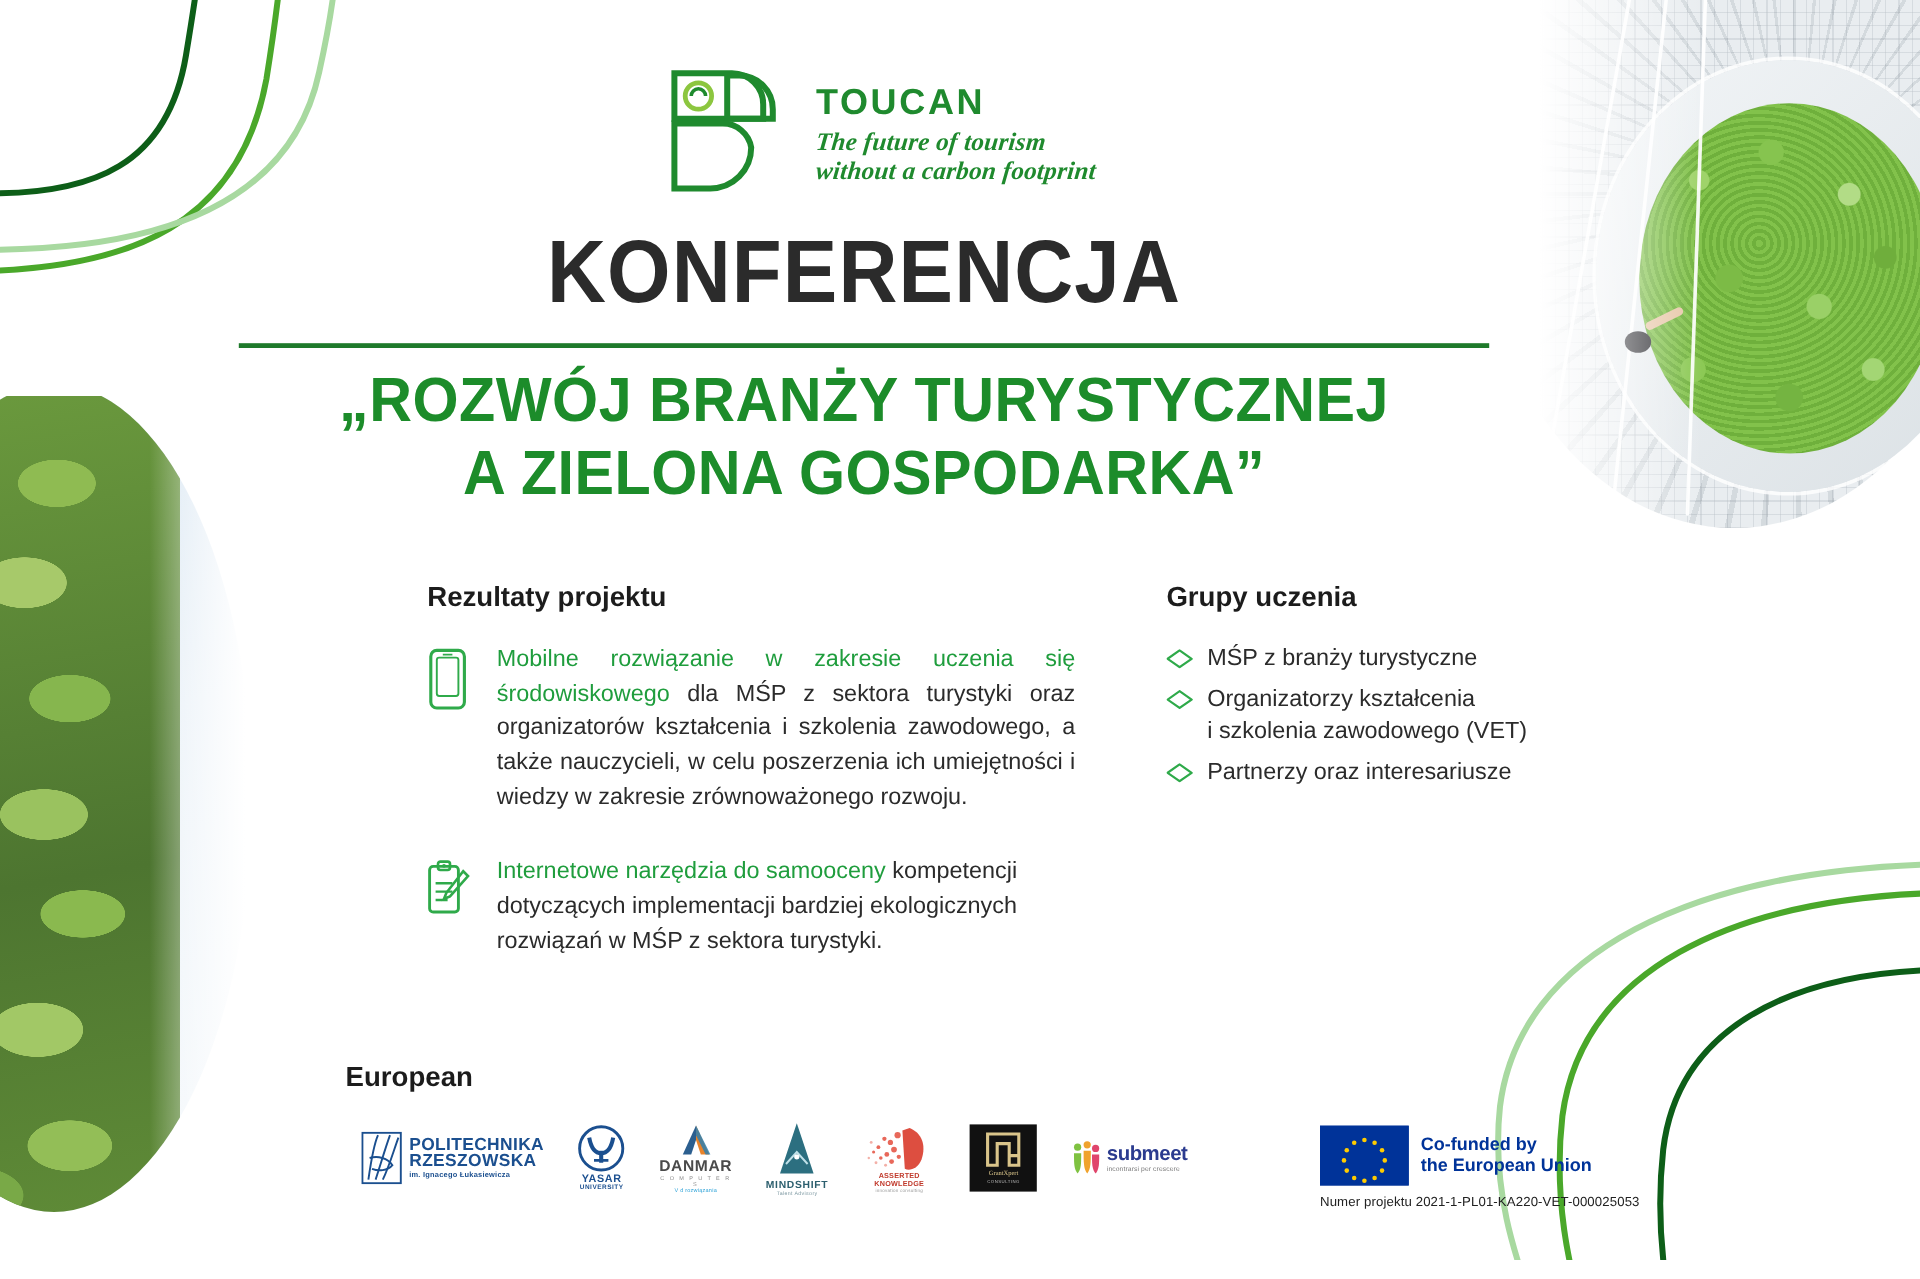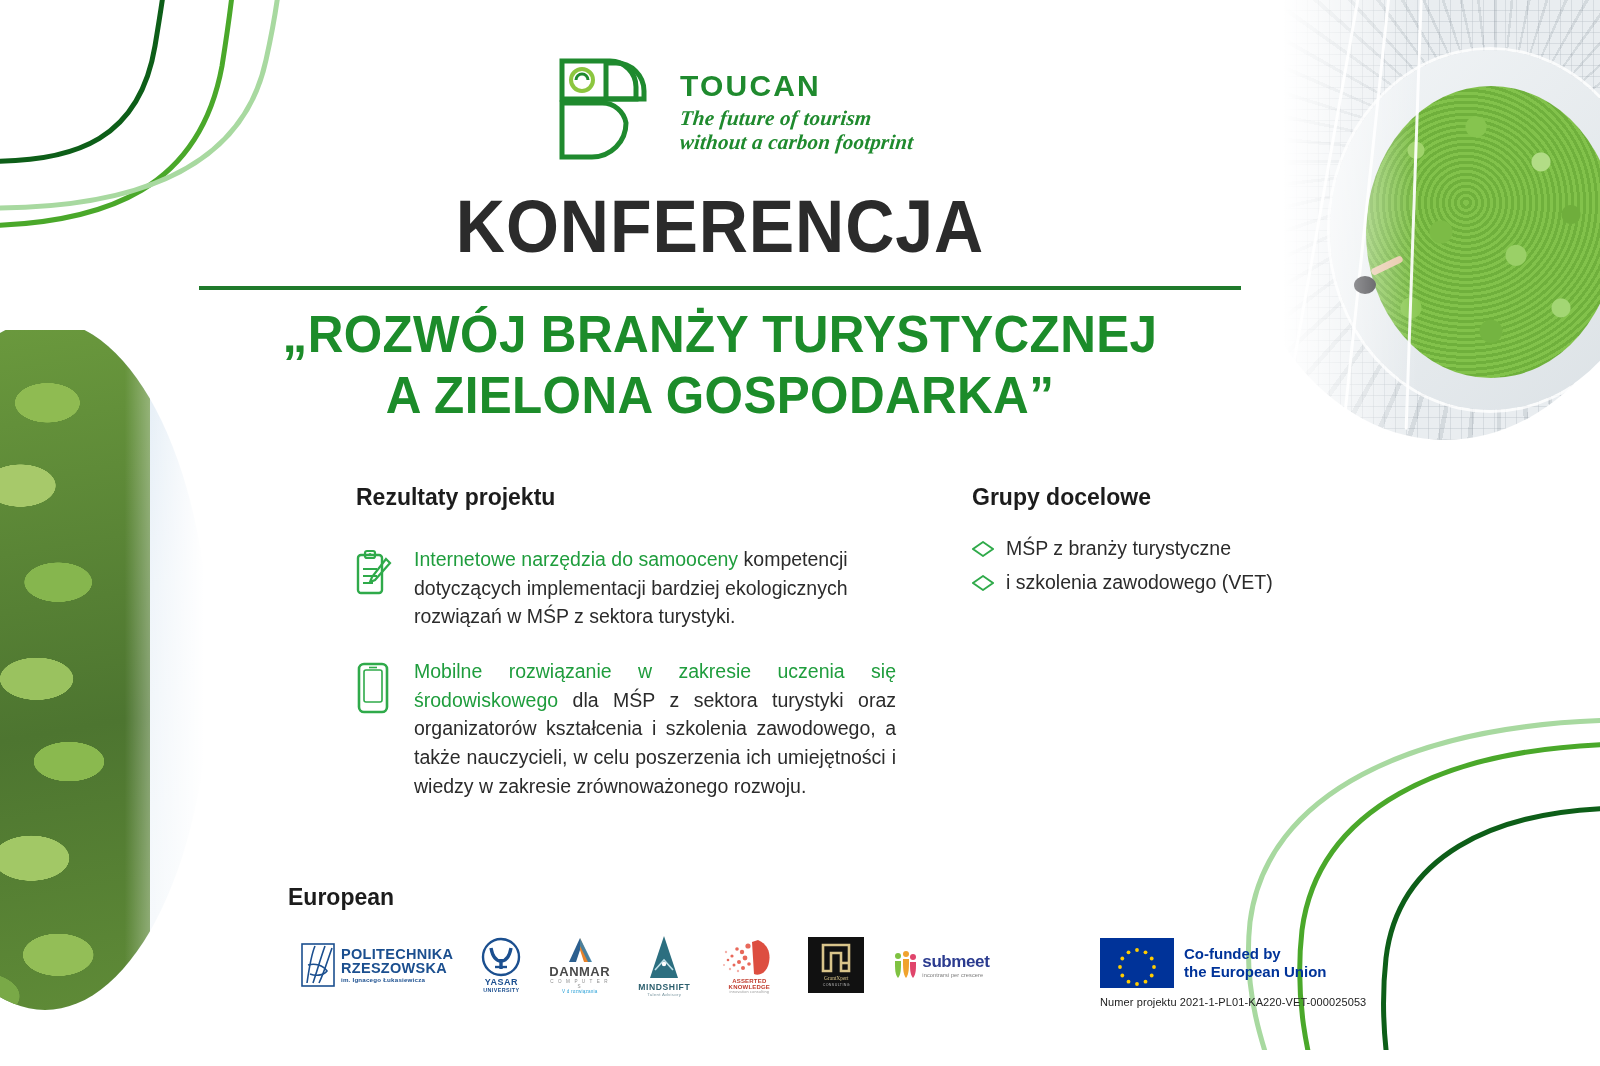--- a/index.html
+++ b/index.html
@@ -290,74 +290,83 @@
   <div class="headline">
     <div class="kw">KONFERENCJA</div>
     <div class="rule"></div>
     <div class="sub">„ROZWÓJ BRANŻY TURYSTYCZNEJ</div>
     <div class="sub" style="margin-top:0">A ZIELONA GOSPODARKA”</div>
   </div>
 
   <div class="col-results">
     <div class="sec-title">Rezultaty projektu</div>
 
+    <div class="result-row">
+      <div class="result-icon">
+        <svg width="34" height="54" viewBox="0 0 34 54">
+          <rect x="3" y="3" width="28" height="48" rx="5" fill="none" stroke="#2faa4a" stroke-width="2.6"></rect>
+          <rect x="8" y="9" width="18" height="32" rx="2" fill="none" stroke="#2faa4a" stroke-width="1.6"></rect>
+          <line x1="13" y1="6.5" x2="21" y2="6.5" stroke="#2faa4a" stroke-width="1.6"></line>
+        </svg>
+      </div>
+      <div class="result-text">
+        <span class="hl">Mobilne rozwiązanie w zakresie uczenia się środowiskowego</span><span> dla MŚP z sektora turystyki oraz organizatorów kształcenia i szkolenia zawodowego, a także nauczycieli, w celu poszerzenia ich umiejętności i wiedzy w zakresie zrównoważonego rozwoju.</span>
+      </div>
+    </div>
+
     <div class="result-row" style="margin-top:34px">
       <div class="result-icon">
         <svg width="36" height="48" viewBox="0 0 36 48">
           <rect x="2" y="6" width="24" height="38" rx="3" fill="none" stroke="#2faa4a" stroke-width="2.4"></rect>
           <rect x="9" y="2" width="10" height="7" rx="2" fill="none" stroke="#2faa4a" stroke-width="2.2"></rect>
           <circle cx="14" cy="5.5" r="1.6" fill="#2faa4a"></circle>
           <line x1="7" y1="20" x2="21" y2="20" stroke="#2faa4a" stroke-width="2"></line>
           <line x1="7" y1="27" x2="21" y2="27" stroke="#2faa4a" stroke-width="2"></line>
           <line x1="7" y1="34" x2="17" y2="34" stroke="#2faa4a" stroke-width="2"></line>
           <path d="M30 10 L34 14 L19 31 L14 33 L16 28 Z" fill="none" stroke="#2faa4a" stroke-width="2.2"></path>
         </svg>
       </div>
       <div class="result-text nojust">
         <span class="hl">Internetowe narzędzia do samooceny</span><span> kompetencji dotyczących implementacji bardziej ekologicznych rozwiązań w MŚP z sektora turystyki.</span>
       </div>
     </div>
-
-    <div class="result-row">
-      <div class="result-icon">
-        <svg width="34" height="54" viewBox="0 0 34 54">
-          <rect x="3" y="3" width="28" height="48" rx="5" fill="none" stroke="#2faa4a" stroke-width="2.6"></rect>
-          <rect x="8" y="9" width="18" height="32" rx="2" fill="none" stroke="#2faa4a" stroke-width="1.6"></rect>
-          <line x1="13" y1="6.5" x2="21" y2="6.5" stroke="#2faa4a" stroke-width="1.6"></line>
-        </svg>
-      </div>
-      <div class="result-text">
-        <span class="hl">Mobilne rozwiązanie w zakresie uczenia się środowiskowego</span><span> dla MŚP z sektora turystyki oraz organizatorów kształcenia i szkolenia zawodowego, a także nauczycieli, w celu poszerzenia ich umiejętności i wiedzy w zakresie zrównoważonego rozwoju.</span>
-      </div>
-    </div>
   </div>
 
   <div class="col-groups">
-    <div class="sec-title">Grupy docelowe</div>
+    <div class="sec-title">Grupy uczenia</div>
 
     <div class="group-item">
       <div class="group-dia">
         <svg width="22" height="16" viewBox="0 0 22 16">
           <path d="M11 1 L21 8 L11 15 L1 8 Z" fill="none" stroke="#2faa4a" stroke-width="1.8"></path>
         </svg>
       </div>
       <div class="group-text">MŚP z branży turystyczne</div>
     </div>
 
     <div class="group-item">
       <div class="group-dia">
         <svg width="22" height="16" viewBox="0 0 22 16">
           <path d="M11 1 L21 8 L11 15 L1 8 Z" fill="none" stroke="#2faa4a" stroke-width="1.8"></path>
         </svg>
       </div>
       <div>
+        <div class="group-text">Organizatorzy kształcenia</div>
         <div class="group-text">i szkolenia zawodowego (VET)</div>
       </div>
     </div>
 
+    <div class="group-item">
+      <div class="group-dia">
+        <svg width="22" height="16" viewBox="0 0 22 16">
+          <path d="M11 1 L21 8 L11 15 L1 8 Z" fill="none" stroke="#2faa4a" stroke-width="1.8"></path>
+        </svg>
+      </div>
+      <div class="group-text">Partnerzy oraz interesariusze</div>
+    </div>
   </div>
 
   <div class="partners-title">European</div>
 
   <div class="partners-strip">
 
     <div class="plogo">
       <svg class="pr-mark" viewBox="0 0 34 44">
         <rect x="1" y="1" width="32" height="42" fill="none" stroke="#1b4f8f" stroke-width="1.6"></rect>
         <path d="M6 40 C 8 26, 10 12, 14 3" fill="none" stroke="#1b4f8f" stroke-width="1.6"></path>

